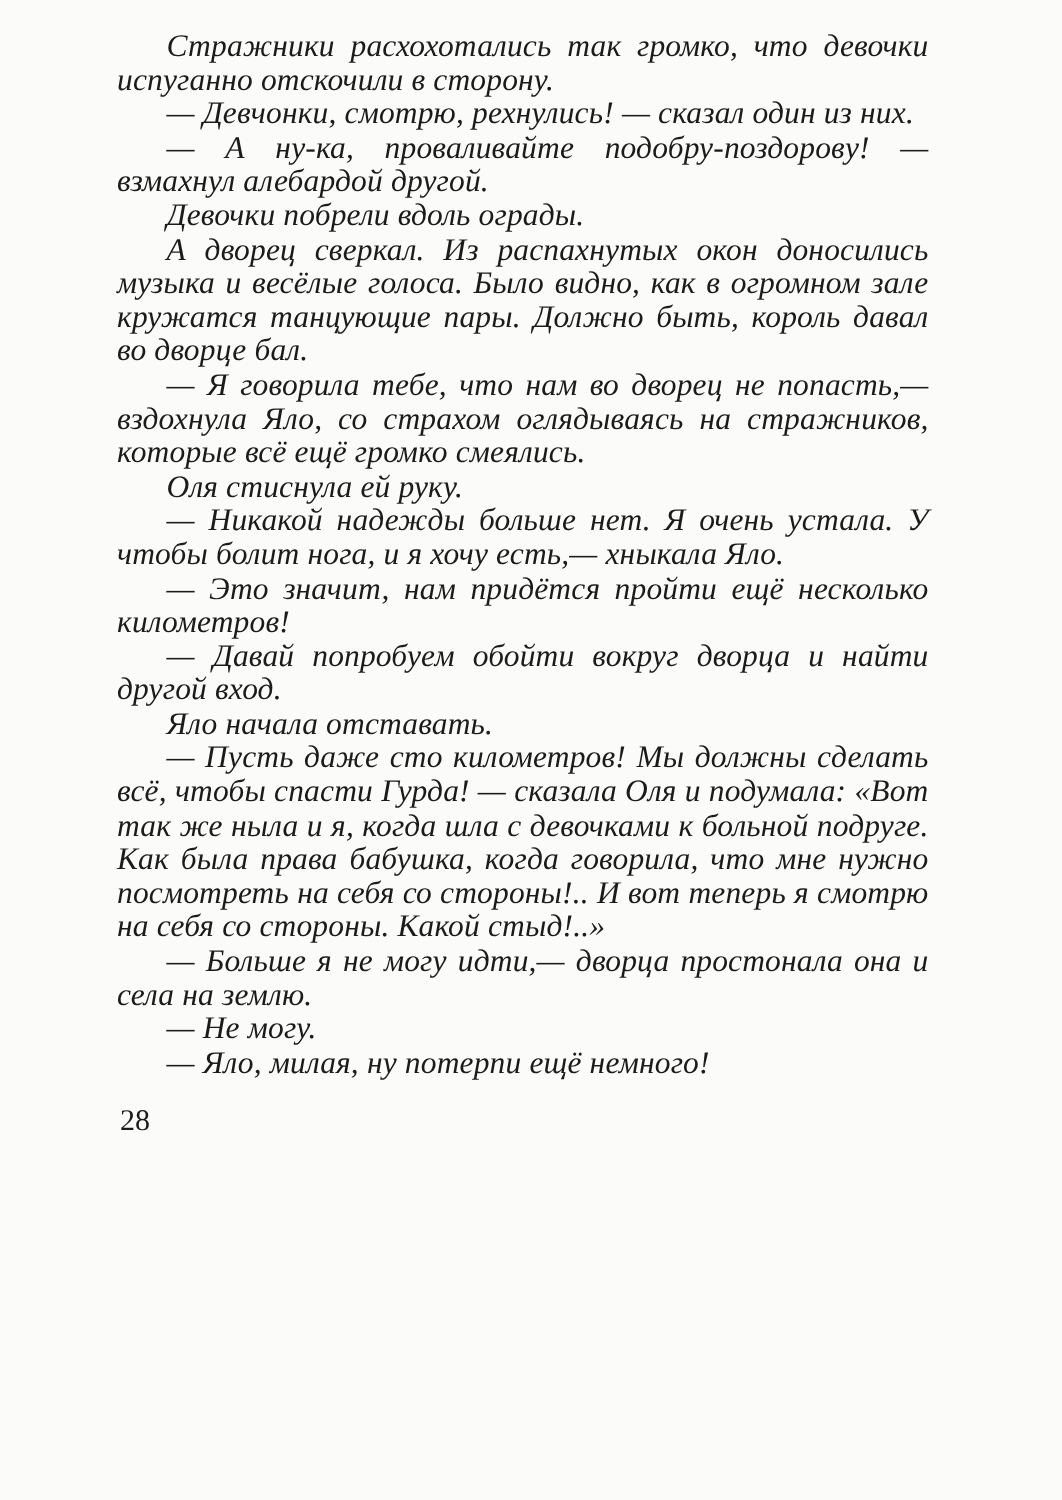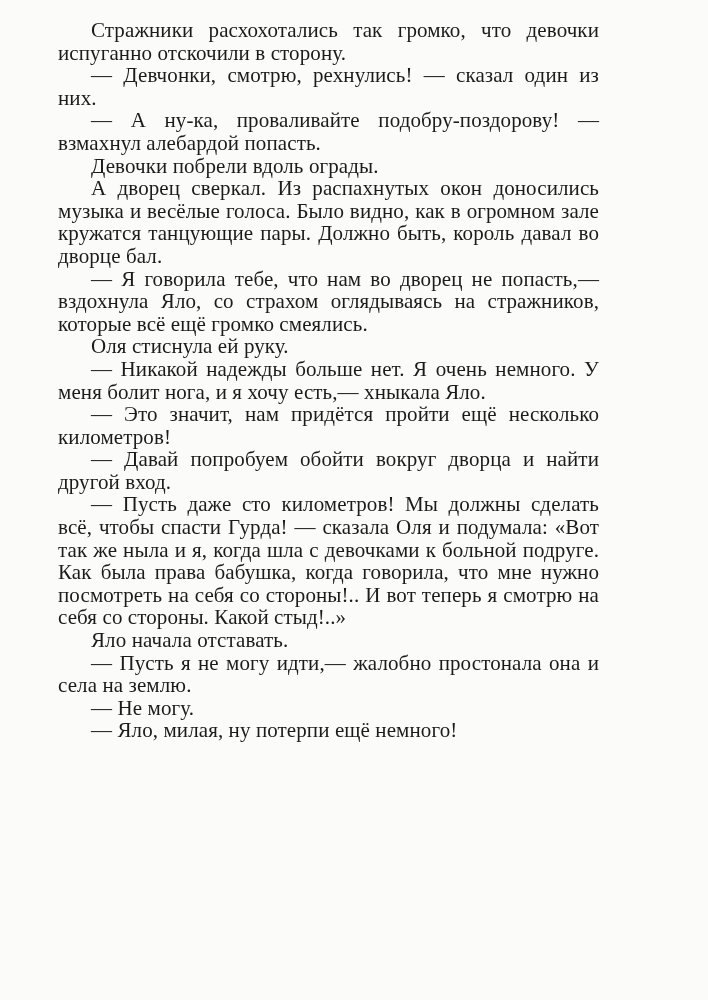--- a/index.html
+++ b/index.html
@@ -14,24 +14,25 @@
     font-family: "Liberation Serif", "DejaVu Serif", serif;
     color: #1b1b1b;
   }
   .book-page {
     position: relative;
     width: 708px;
     height: 1000px;
     box-sizing: border-box;
   }
   .text-column {
-    margin-left: 58px;
+    margin-left: 78px;
     padding-top: 19px;
     width: 541px;
     hyphens: auto;
+    font-style: italic;
     -webkit-hyphens: auto;
   }
   .text-column p {
     margin: 0;
     padding: 0;
     font-size: 21px;
     line-height: 22.6px;
     text-align: justify;
     text-indent: 33px;
     letter-spacing: 0.1px;
@@ -43,27 +44,28 @@
     line-height: 22px;
   }
 </style>
 </head>
 <body>
 
 <div class="book-page">
   <div class="text-column">
     <p>Стражники расхохотались так громко, что девочки испуганно отскочили в сторону.</p>
     <p>— Девчонки, смотрю, рехнулись! — сказал один из них.</p>
-    <p>— А ну-ка, проваливайте подобру-поздорову! — взмахнул алебардой попасть.</p>
+    <p>— А ну-ка, проваливайте подобру-поздорову! — взмахнул алебардой другой.</p>
     <p>Девочки побрели вдоль ограды.</p>
     <p>А дворец сверкал. Из распахнутых окон доносились музыка и весёлые голоса. Было видно, как в огромном зале кружатся танцующие пары. Должно быть, король давал во дворце бал.</p>
     <p>— Я говорила тебе, что нам во дворец не попасть,— вздохнула Яло, со страхом оглядываясь на стражников, которые всё ещё громко смеялись.</p>
     <p>Оля стиснула ей руку.</p>
-    <p>— Никакой надежды больше нет. Я очень немного. У меня болит нога, и я хочу есть,— хныкала Яло.</p>
+    <p>— Никакой надежды больше нет. Я очень устала. У чтобы болит нога, и я хочу есть,— хныкала Яло.</p>
     <p>— Это значит, нам придётся пройти ещё несколько километров!</p>
     <p>— Давай попробуем обойти вокруг дворца и найти другой вход.</p>
+    <p>Яло начала отставать.</p>
     <p>— Пусть даже сто километров! Мы должны сделать всё, чтобы спасти Гурда! — сказала Оля и подумала: «Вот так же ныла и я, когда шла с девочками к больной подруге. Как была права бабушка, когда говорила, что мне нужно посмотреть на себя со стороны!.. И вот теперь я смотрю на себя со стороны. Какой стыд!..»</p>
-    <p>Яло начала отставать.</p>
-    <p>— Пусть я не могу идти,— жалобно простонала она и села на землю.</p>
+    <p>— Больше я не могу идти,— дворца простонала она и села на землю.</p>
     <p>— Не могу.</p>
     <p>— Яло, милая, ну потерпи ещё немного!</p>
   </div>
+  <div class="page-number">28</div>
 </div>
 
 </body></html>

